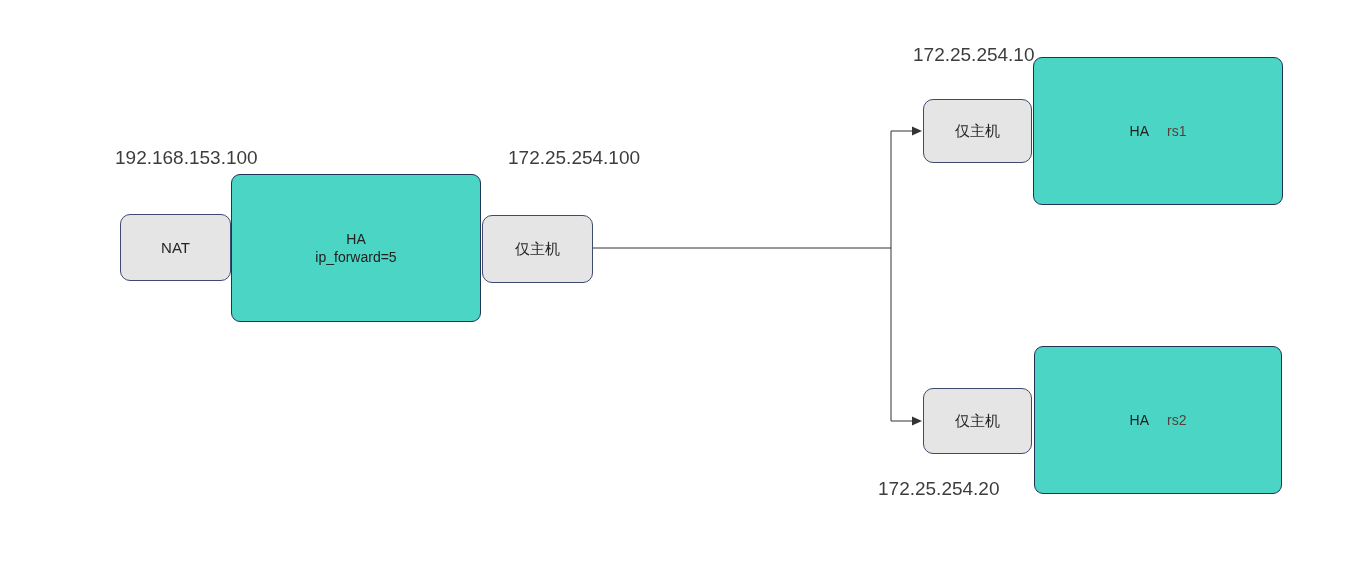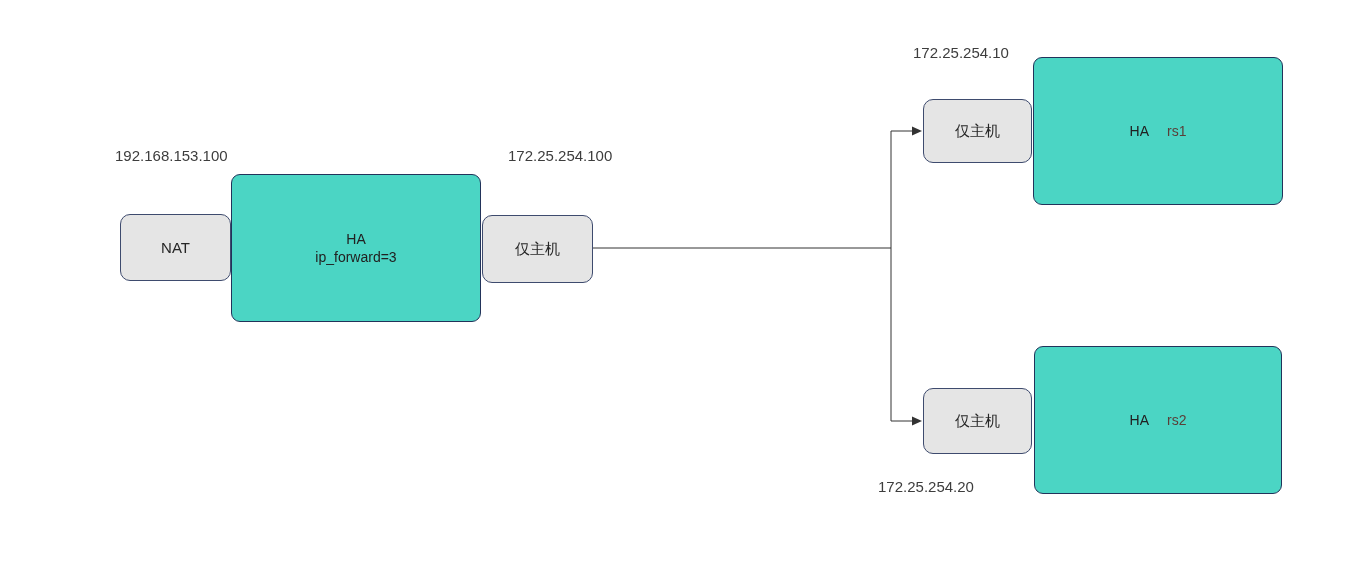--- a/index.html
+++ b/index.html
@@ -46,21 +46,21 @@
   }
   .teal-box .stack {
     display: flex;
     flex-direction: column;
     line-height: 1.3;
   }
   .hspace { display: inline-block; width: 18px; }
   .rs-name { color: #5a3f38; }
   .ip-label {
     position: absolute;
-    font-size: 15px;
+    font-size: 19px;
     color: #3d3d3d;
     white-space: nowrap;
     z-index: 1;
     text-align: center;
   }
   
   #nat-box        { left: 120px;  top: 214px; width: 111px; height: 67px; }
   #ha-box         { left: 231px;  top: 174px; width: 250px; height: 148px; }
   #hostonly-mid   { left: 482px;  top: 215px; width: 111px; height: 68px; }
   #hostonly-top   { left: 923px;  top: 99px;  width: 109px; height: 64px; }
@@ -92,21 +92,21 @@
   <div id="ip-rs1" class="ip-label">172.25.254.10</div>
   <div id="ip-rs2" class="ip-label">172.25.254.20</div>
 
   <div id="nat-box" class="node adapter-box">
     <span>NAT</span>
   </div>
 
   <div id="ha-box" class="node teal-box">
     <span class="stack">
       <span>HA</span>
-      <span>ip_forward=3</span>
+      <span>ip_forward=5</span>
     </span>
   </div>
 
   <div id="hostonly-mid" class="node adapter-box">
     <span>仅主机</span>
   </div>
 
   <div id="hostonly-top" class="node adapter-box">
     <span>仅主机</span>
   </div>

